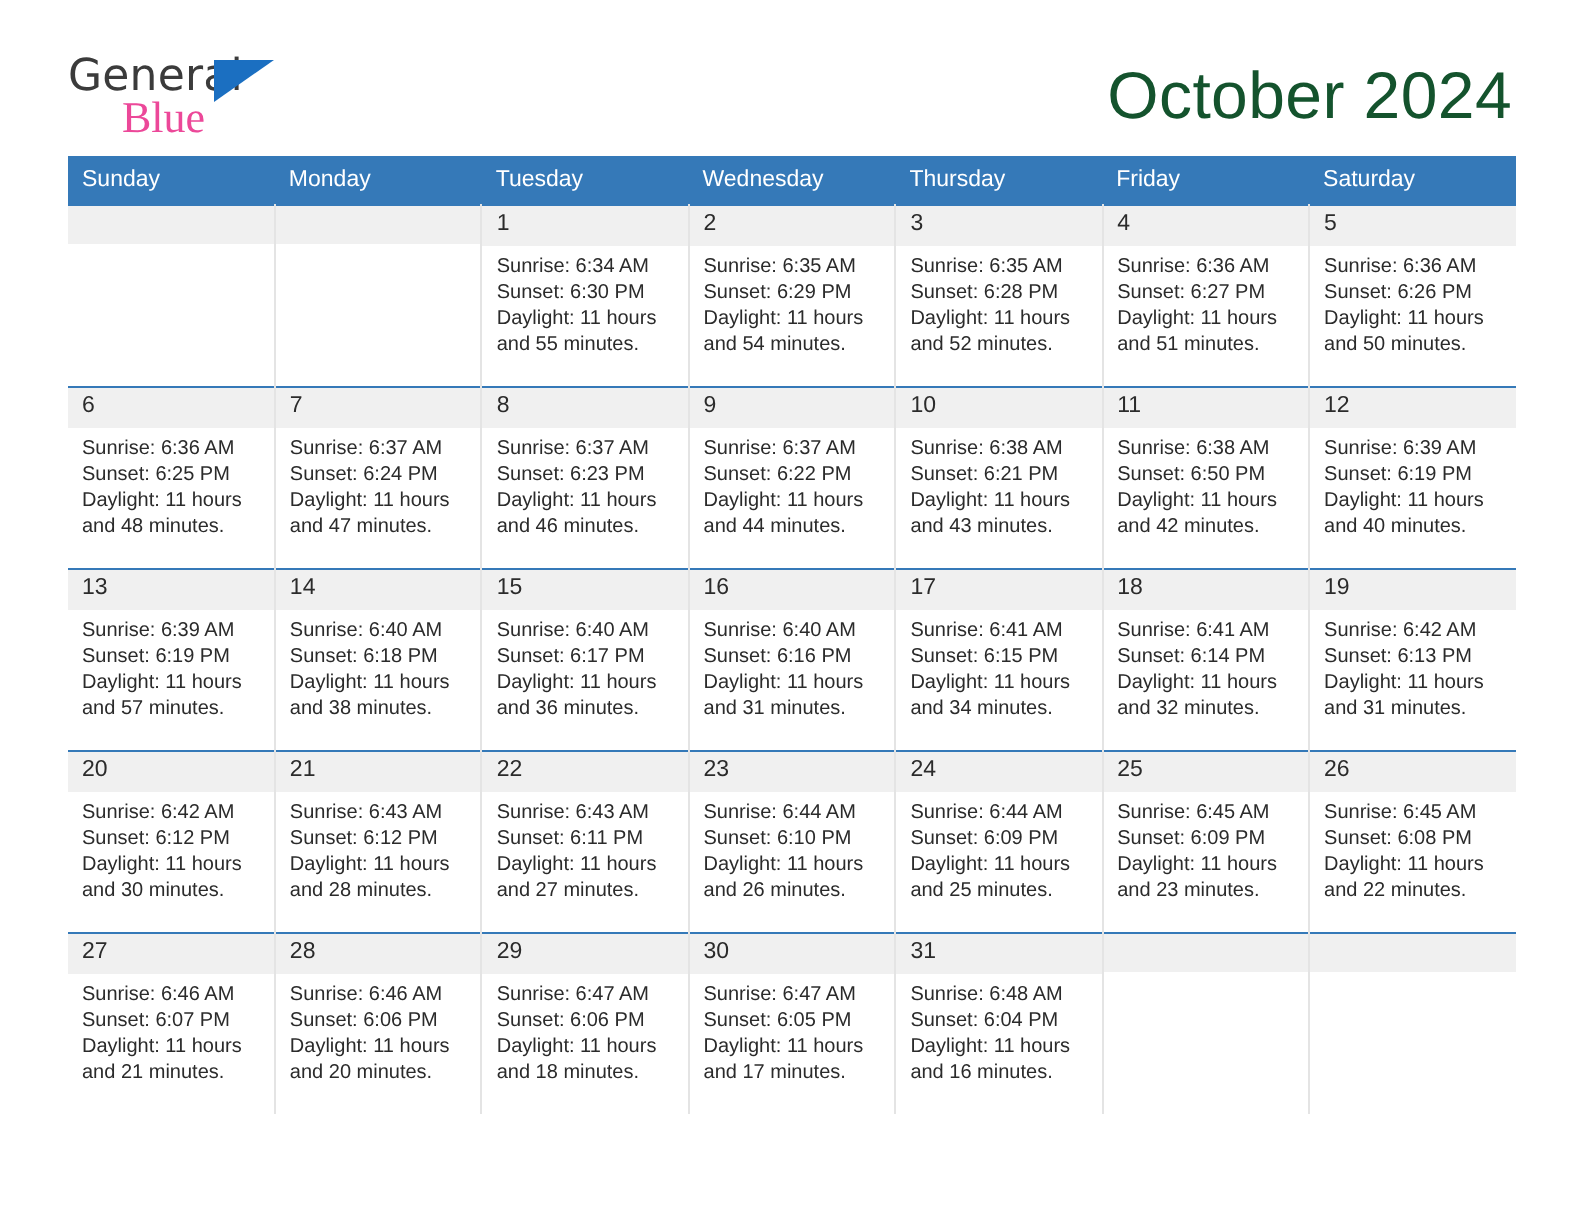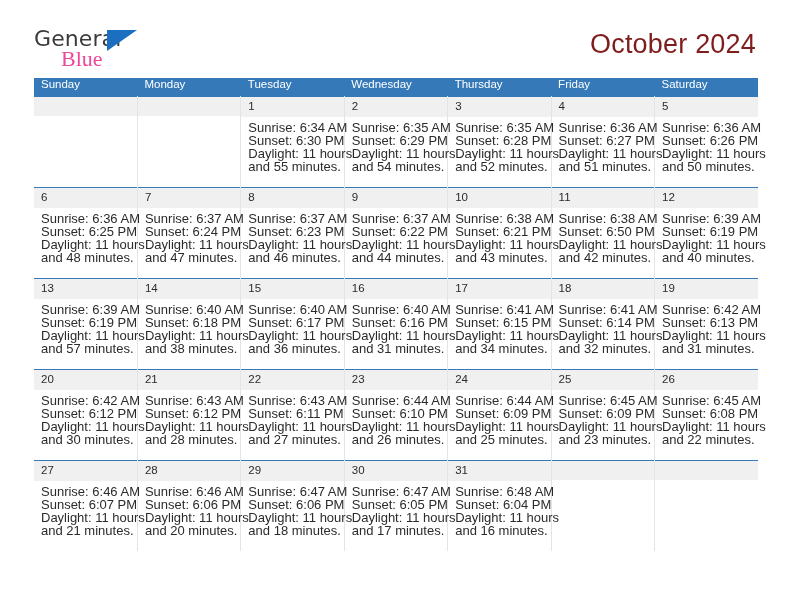--- a/index.html
+++ b/index.html
@@ -64,23 +64,23 @@
     height: 0;
     border-left: 30px solid #1b6fc1;
     border-bottom: 21px solid transparent;
   }
 
   .title-block {
     text-align: right;
     padding-top: 2px;
   }
   .cal-title {
-    font-size: 27px;
+    font-size: 33px;
     font-weight: normal;
-    color: #7f1d1d;
+    color: #14532d;
     line-height: 1.1;
     margin: 0;
     letter-spacing: .2px;
   }
   .cal-subtitle {
     font-size: 14px;
     color: #2b2b2b;
     margin: 7px 0 0 0;
     line-height: 1.1;
   }
@@ -92,21 +92,21 @@
     border-collapse: collapse;
     table-layout: fixed;
   }
 
   .calendar th {
     background: #3579b8;
     color: #ffffff;
     font-weight: normal;
     font-size: 11.5px;
     text-align: left;
-    padding: 0 0 6px 7px;
+    padding: 6px 0 6px 7px;
     border: none;
   }
 
   .calendar td {
     vertical-align: top;
     padding: 0;
     width: 103.43px;
     height: 90px;
     border-top: 1.5px solid #3579b8;
     border-right: 1px solid #e4e4e4;
@@ -124,21 +124,21 @@
     font-size: 11.5px;
     color: #2b2b2b;
     padding: 4px 0 4px 7px;
     line-height: 1;
     min-height: 11px;
   }
   .cell-empty .daynum { background: #f0f0f0; }
 
   .details {
     padding: 4px 6px 0 7px;
-    font-size: 13px;
+    font-size: 10px;
     line-height: 13.3px;
     color: #2b2b2b;
   }
   .details div { white-space: nowrap; }
 </style>
 </head>
 <body>
 
 <div class="page">
 

